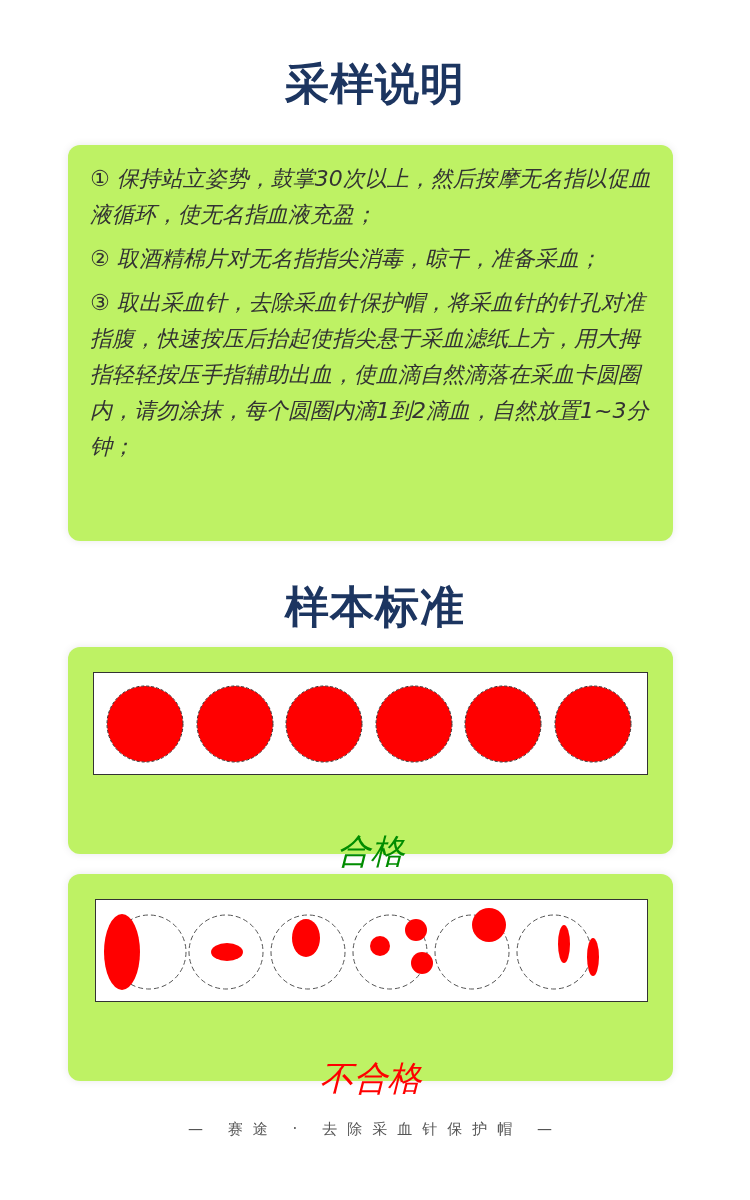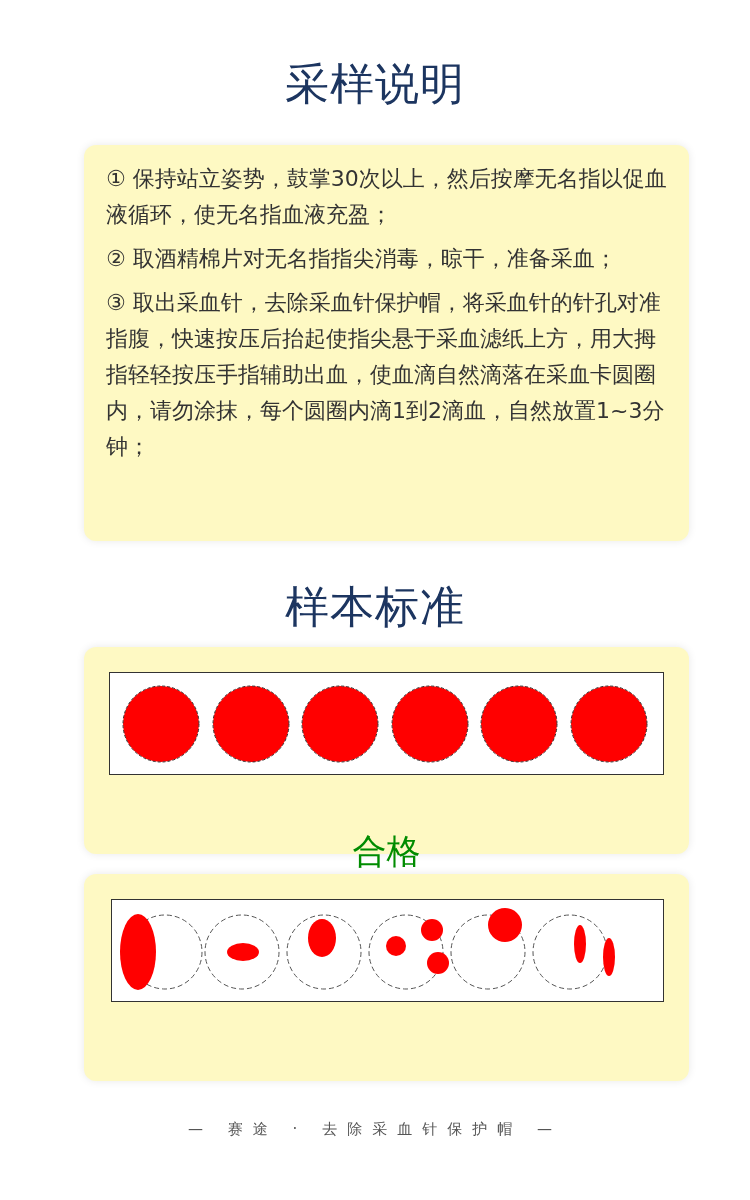--- a/index.html
+++ b/index.html
@@ -1,18 +1,18 @@
 <!DOCTYPE html>
 <html><head>
 <meta charset="utf-8">
 <style>
   html, body { margin:0; padding:0; }
   body { width:750px; height:1200px; background:#ffffff; font-family:"DejaVu Sans", "Liberation Sans", sans-serif; position:relative; overflow:hidden; }
-  .title { position:absolute; left:0; width:750px; text-align:center; font-size:44px; font-weight:normal; color:#1c3560; letter-spacing:1px; }
-  .card { position:absolute; left:84px; width:605px; background:#fef9c3; border-radius:12px; box-shadow:0 0 8px rgba(0,0,0,0.09); }
+  .title { position:absolute; left:0; width:750px; text-align:center; font-size:44px; font-weight:bold; color:#1c3560; letter-spacing:1px; }
+  .card { position:absolute; left:68px; width:605px; background:#bef264; border-radius:12px; box-shadow:0 0 8px rgba(0,0,0,0.09);font-style:italic; }
   .steps { top:145px; height:396px; padding:16px 20px 0 22px; box-sizing:border-box; }
   .step { font-size:22px; line-height:36px; color:#333; margin-bottom:8px; }
   .strip { position:absolute; left:25px; width:555px; height:103px; border:1.5px solid #333; box-sizing:border-box; background:#fff; }
   .label { position:absolute; left:0; width:100%; text-align:center; font-size:34px;margin-top:40px; }
   .footer { position:absolute; top:1120px; left:0; width:750px; text-align:center; font-size:15px; color:#555; letter-spacing:10px; }
 </style>
 </head>
 <body>
 
 <div class="title" style="top:55px;">采样说明</div>
@@ -58,15 +58,16 @@
         <ellipse cx="210" cy="38" rx="14" ry="19"></ellipse>
         <circle cx="284" cy="46" r="10"></circle>
         <circle cx="320" cy="30" r="11"></circle>
         <circle cx="326" cy="63" r="11"></circle>
         <circle cx="393" cy="25" r="17"></circle>
         <ellipse cx="468" cy="44" rx="6" ry="19"></ellipse>
         <ellipse cx="497" cy="57" rx="6" ry="19"></ellipse>
       </g>
     </svg>
   </div>
+  <div class="label" style="top:142px;color:#ff0000;">不合格</div>
 </div>
 
 <div class="footer">— 赛途 · 去除采血针保护帽 —</div>
 
 </body></html>

